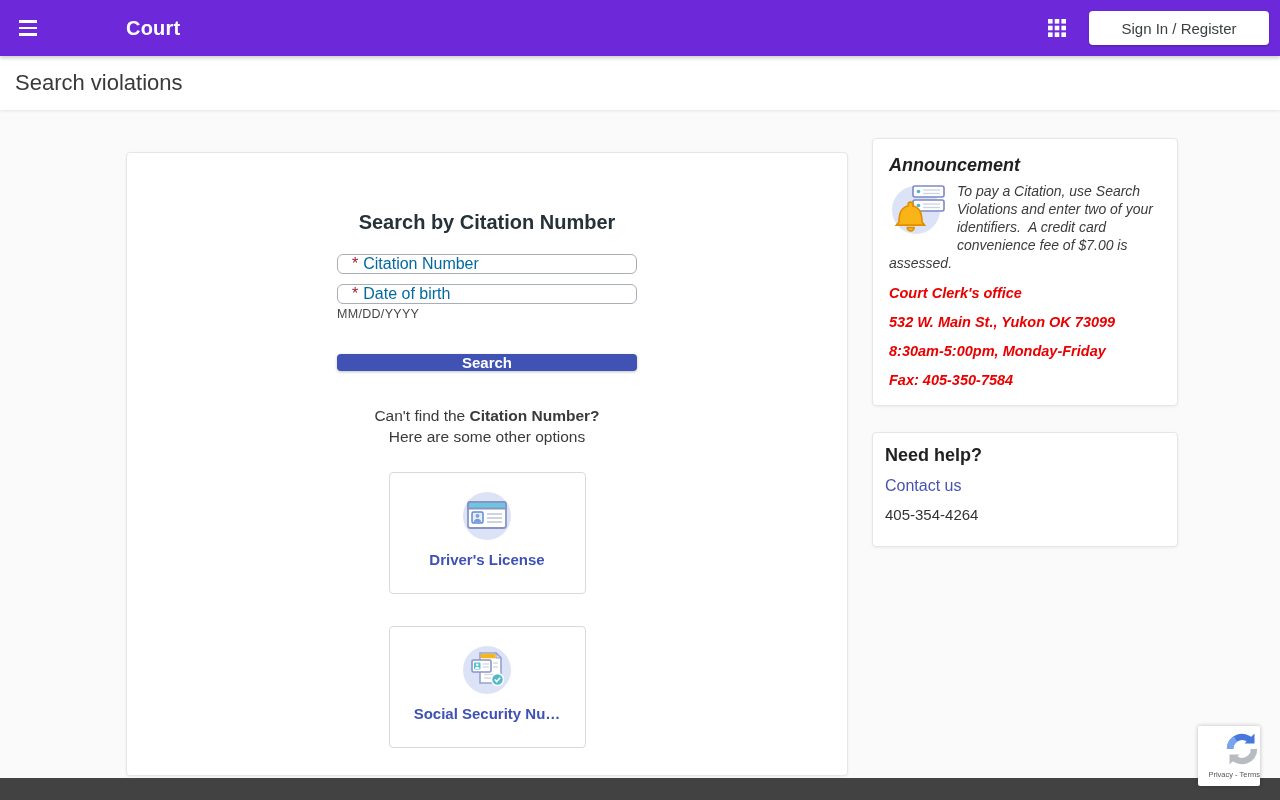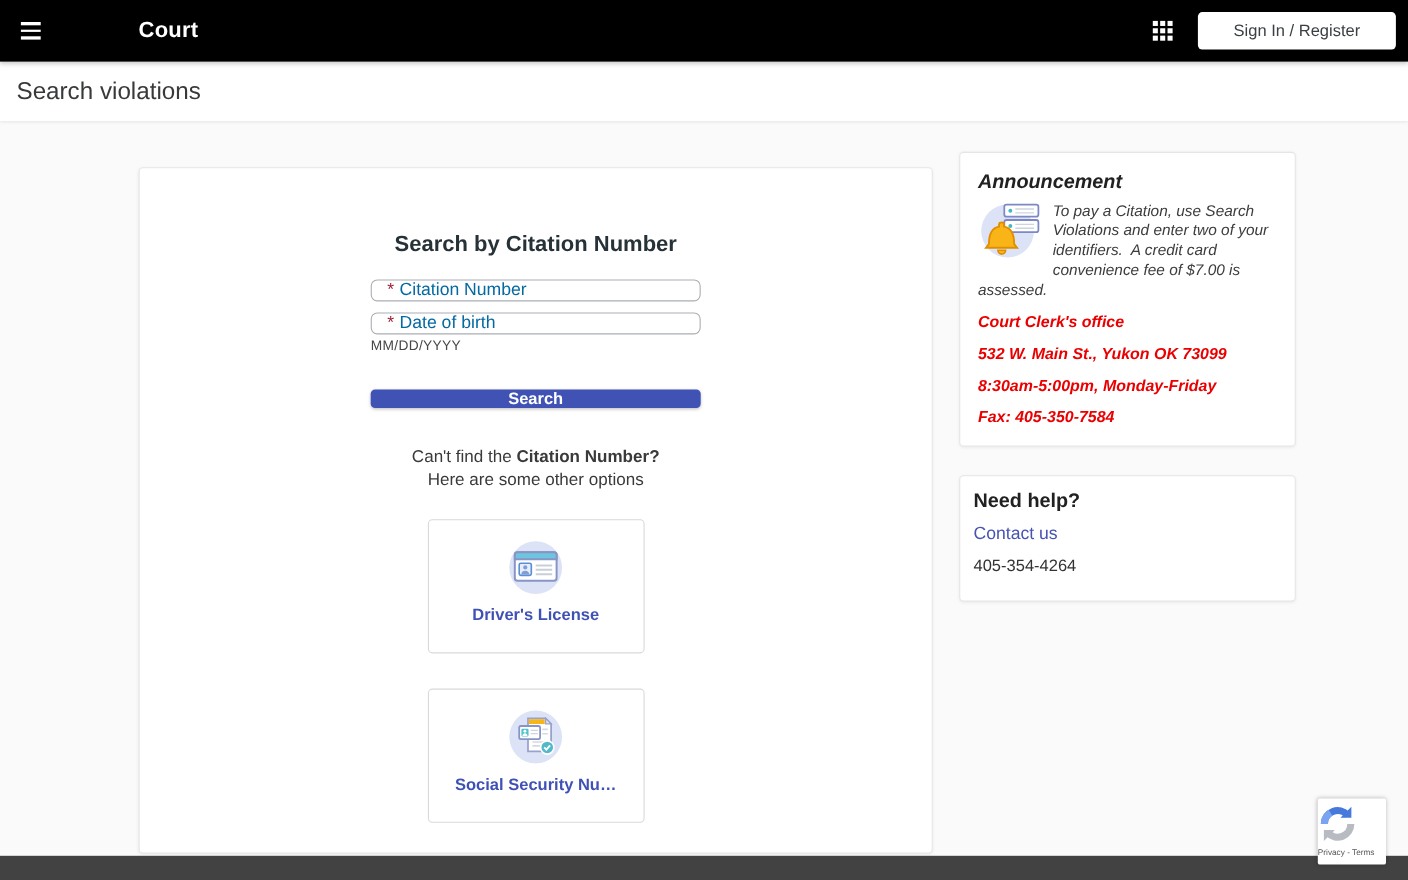--- a/index.html
+++ b/index.html
@@ -1,20 +1,20 @@
 <!DOCTYPE html>
 <html><head>
 <meta charset="utf-8">
 <style>
   * { margin:0; padding:0; box-sizing:border-box; }
   html,body { width:1280px; height:800px; overflow:hidden; }
   body { font-family:"Liberation Sans", sans-serif; background:#fafafa; position:relative; }
 
   
-  .appbar { position:absolute; top:0; left:0; width:1280px; height:56px; background:#000000;
+  .appbar { position:absolute; top:0; left:0; width:1280px; height:56px; background:#6d28d9;
             display:flex; align-items:center; z-index:5; box-shadow:0 2px 4px rgba(0,0,0,.2); }
   .hamburger { width:24px; height:24px; margin-left:16px; display:flex; flex-direction:column;
                justify-content:center; gap:4px; cursor:pointer; }
   .hamburger span { display:block; width:18px; height:2.4px; background:#fff; margin-left:3px; }
   .app-title { color:#fff; font-size:20px; font-weight:bold; margin-left:86px; letter-spacing:.2px; }
   .appbar-right { margin-left:auto; display:flex; align-items:center; }
   .apps-icon { width:20px; height:20px; margin-right:22px; cursor:pointer; }
   .signin-btn { width:180px; height:34px; background:#fff; border:none; border-radius:4px;
                 font-family:"Liberation Sans",sans-serif; font-size:15px; font-weight:500; color:#3c4043;
                 margin-right:11px; cursor:pointer; box-shadow:0 1px 2px rgba(0,0,0,.25); }
@@ -63,21 +63,21 @@
   .office div { margin-top:13px; font-size:14.5px; font-weight:bold; color:#ea0000; }
 
   
   .help-heading { font-size:18px; font-weight:bold; color:#212121; }
   .contact-link { display:inline-block; margin-top:11px; font-size:16px; color:#4753b2; cursor:pointer; }
   .phone { margin-top:11px; font-size:15px; color:#333; }
 
   
   .recaptcha { position:absolute; right:20px; top:726px; width:62px; height:60px; background:#fff;
                border-radius:2px; box-shadow:0 0 4px rgba(0,0,0,.25); z-index:10;
-               display:flex; flex-direction:column; align-items:flex-start; cursor:pointer; }
+               display:flex; flex-direction:column; align-items:flex-end; cursor:pointer; }
   .recaptcha svg { margin-top:5px; }
   .rc-text { font-size:7.5px; color:#555; margin-top:3px; }
 
   
   .footer { position:absolute; left:0; top:778px; width:1280px; height:22px; background:#424242; }
 </style>
 </head>
 <body>
 
 <div class="appbar">

